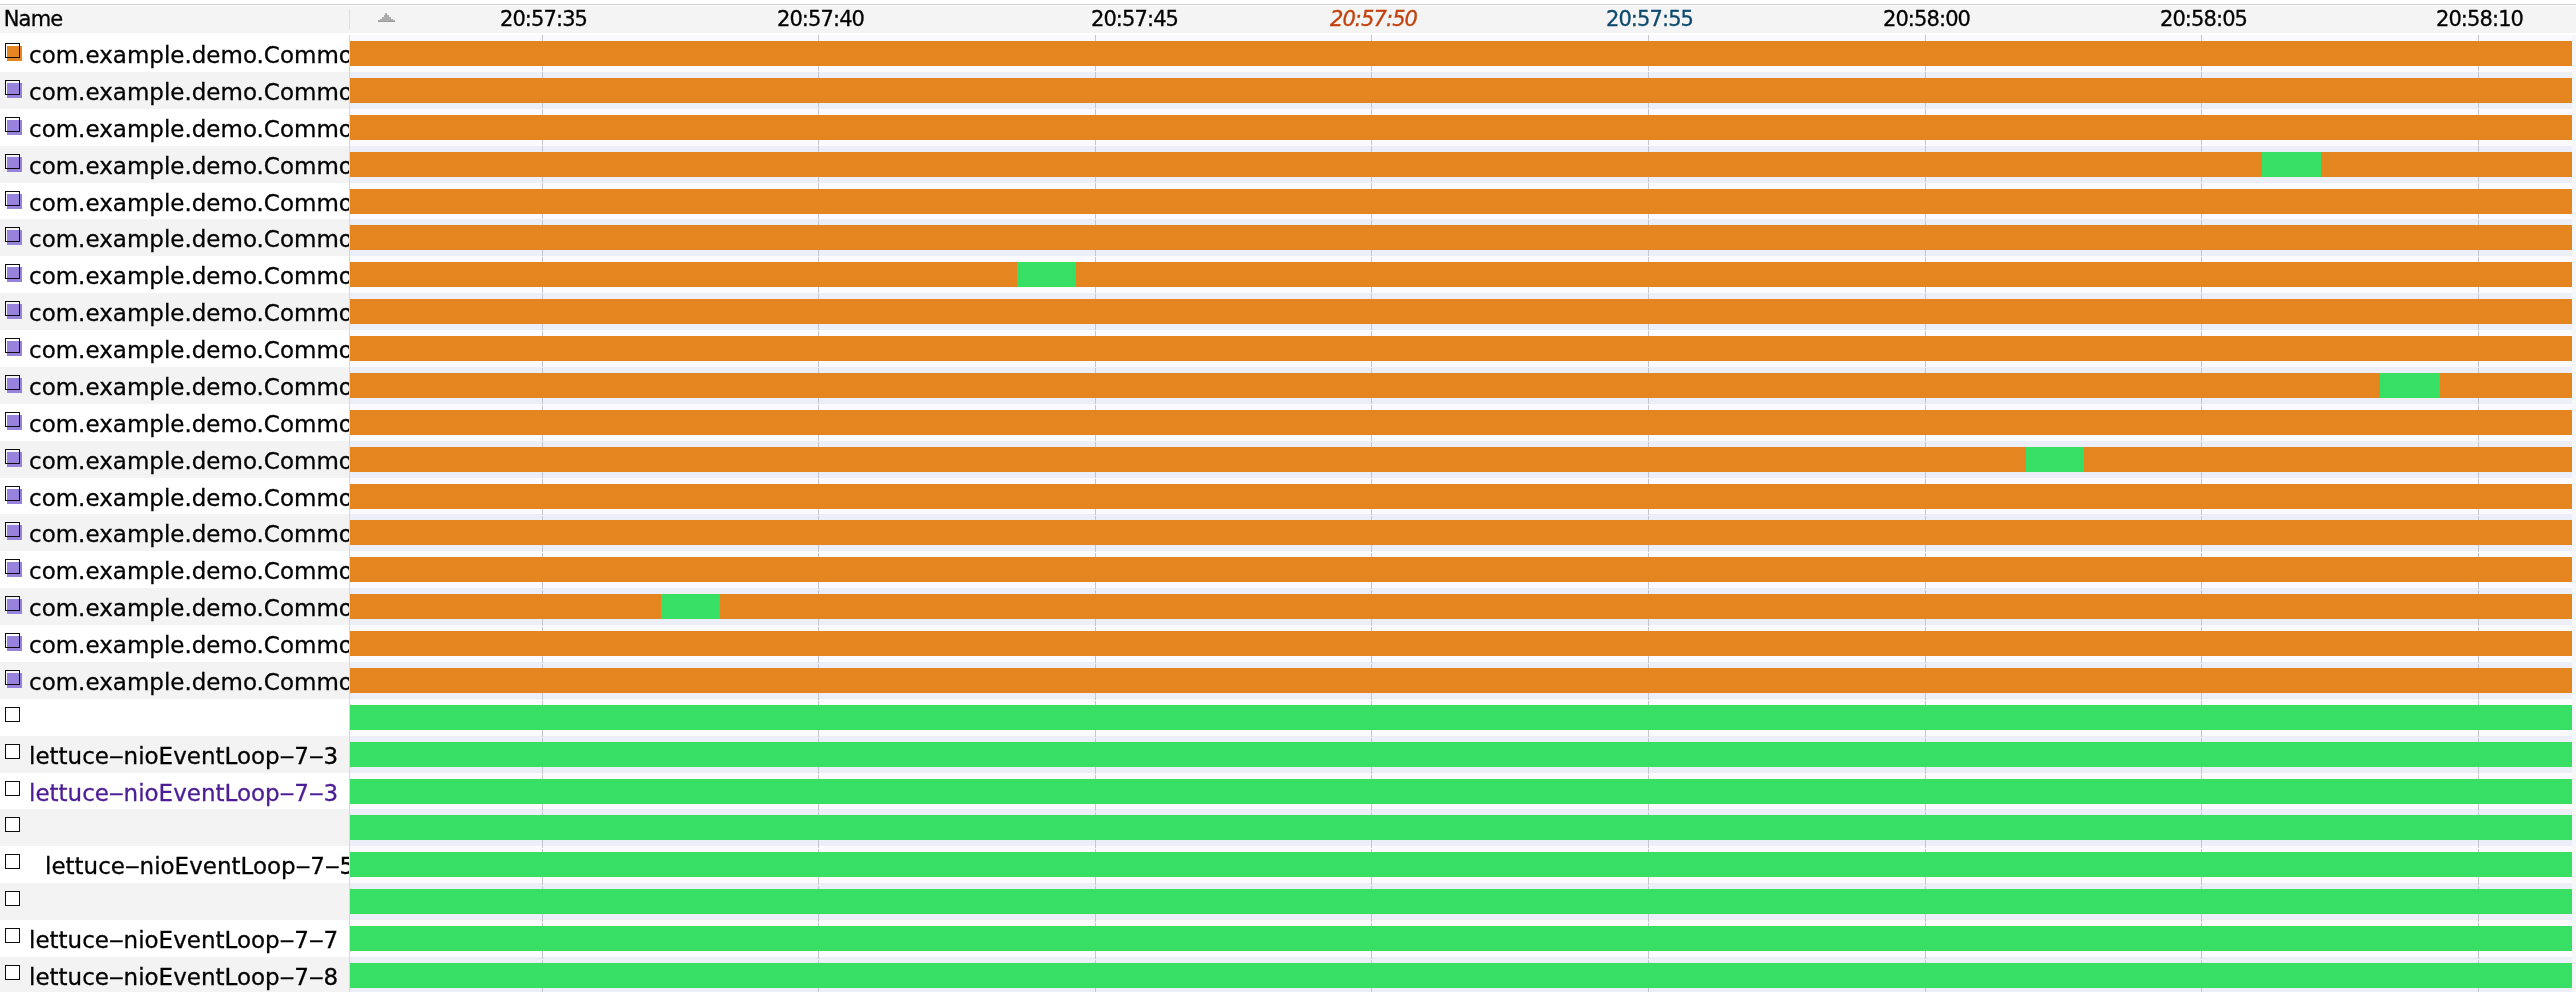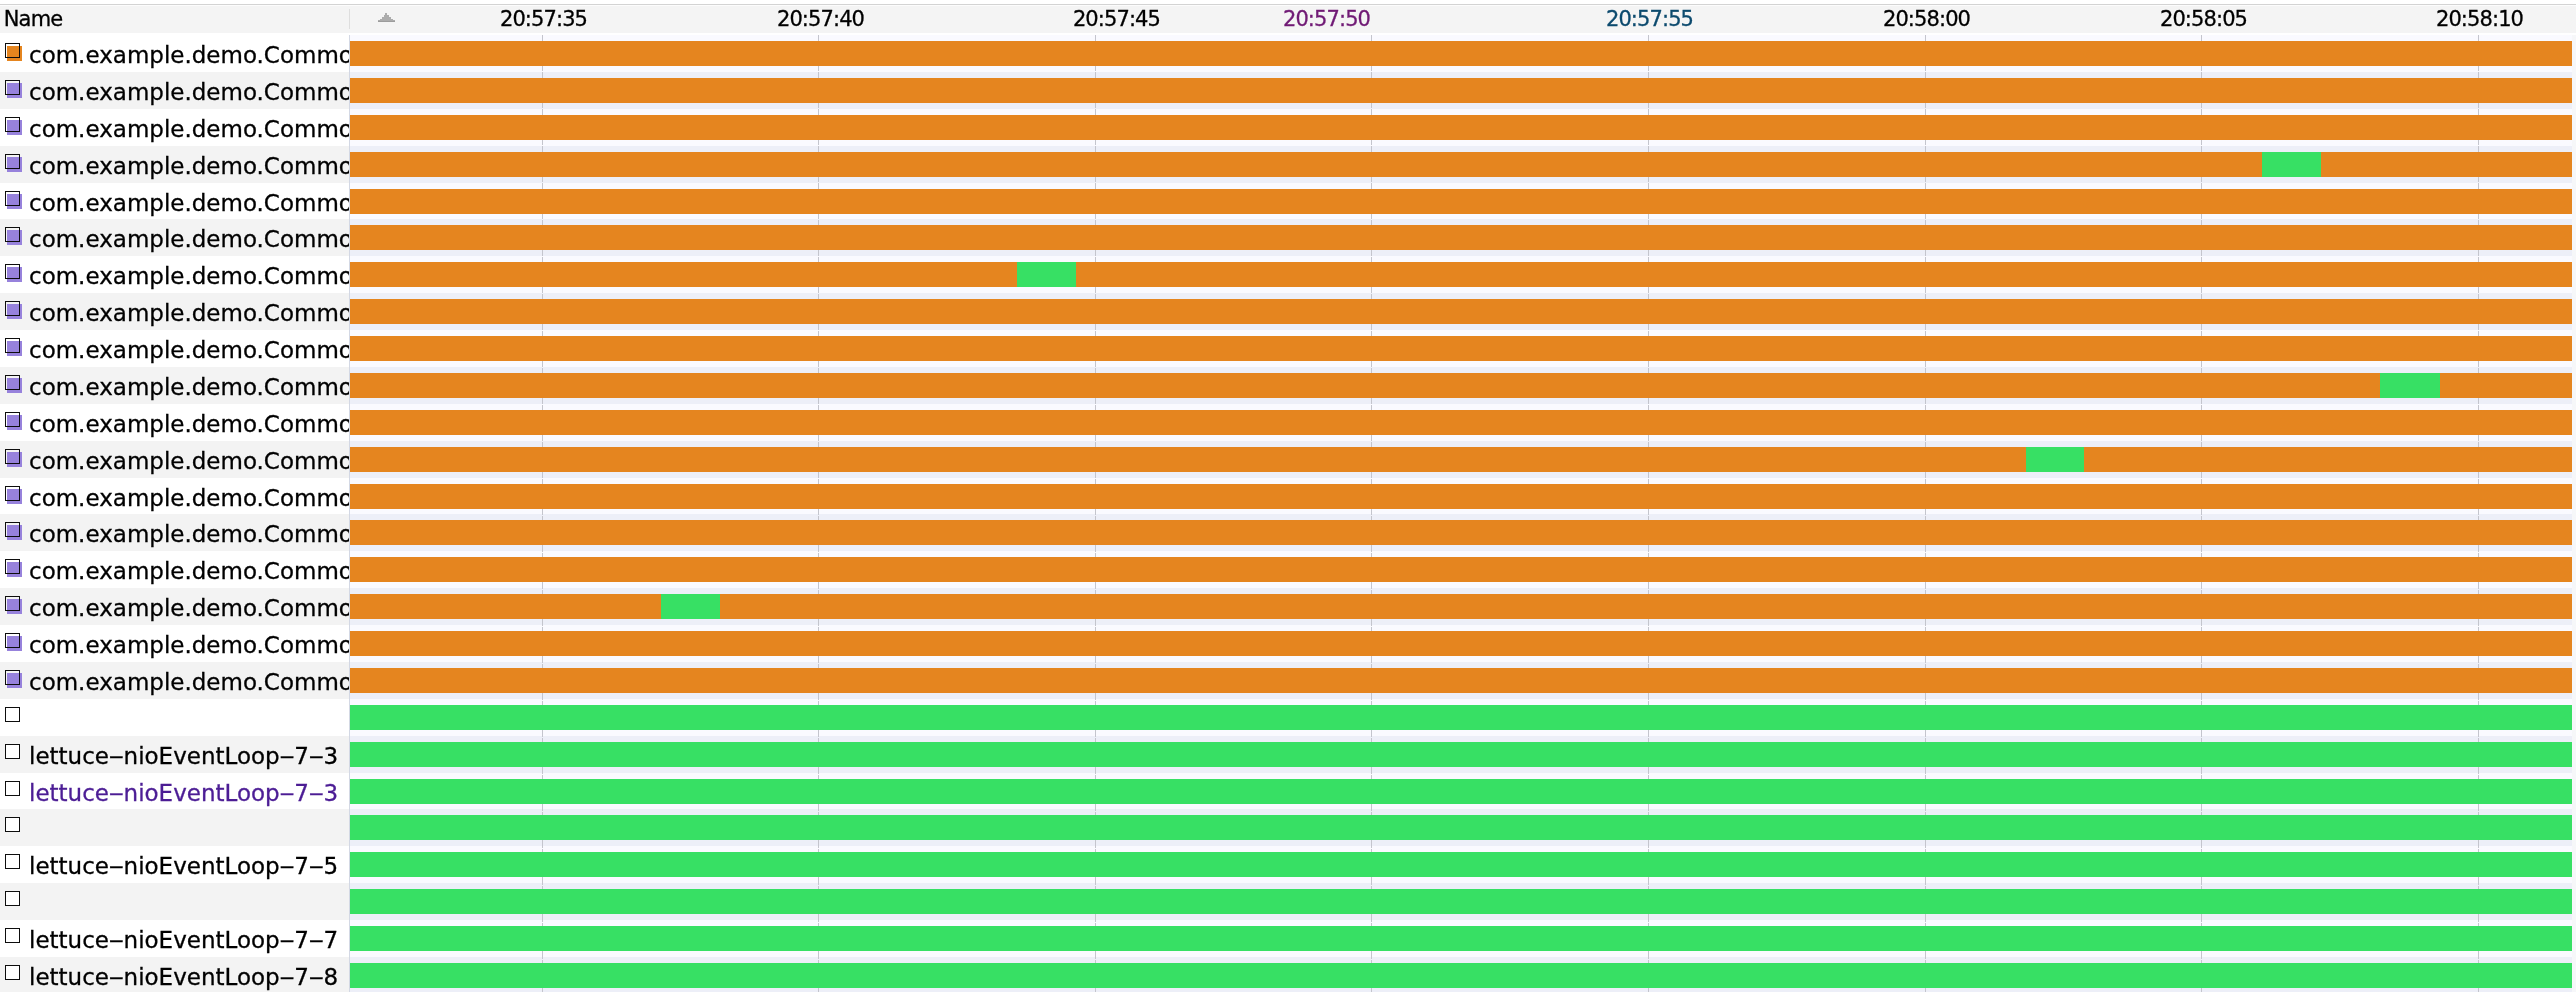--- a/index.html
+++ b/index.html
@@ -56,22 +56,22 @@
     <div class="hdr-white2"></div>
     <div class="hdr-name" style="color: rgb(0, 0, 0);">Name</div>
     <div class="hdr-sep"></div>
     <svg class="sort-tri" viewBox="0 0 18 10" width="16.6" height="9.2" shape-rendering="crispEdges">
       <path d="M8 0h2v2h2v2h2v2h2v2h2v2H0V8h2V6h2V4h2V2h2z" fill="#acacac"></path>
       <rect x="0" y="9" width="18" height="1" fill="#9c9c9c"></rect>
     </svg>
     <div id="hdr-ticks">
         <div class="hdr-tick" style="left: 442px; width: 203px; color: rgb(0, 0, 0);">20:57:35</div>
         <div class="hdr-tick" style="left: 719px; width: 203px; color: rgb(0, 0, 0);">20:57:40</div>
-        <div class="hdr-tick" style="left: 957px; width: 203px; color: rgb(0, 0, 0); text-align: right;">20:57:45</div>
-        <div class="hdr-tick" style="left: 1225px; width: 203px; color: #701a75;">20:57:50</div>
+        <div class="hdr-tick" style="left: 1033px; width: 203px; color: rgb(0, 0, 0);">20:57:45</div>
+        <div class="hdr-tick" style="left: 1272px; width: 203px; color: #c2410c; font-style: italic;">20:57:50</div>
         <div class="hdr-tick" style="left: 1548px; width: 203px; color: #0c4a6e;">20:57:55</div>
         <div class="hdr-tick" style="left: 1825px; width: 203px; color: rgb(0, 0, 0);">20:58:00</div>
         <div class="hdr-tick" style="left: 2102px; width: 203px; color: rgb(0, 0, 0);">20:58:05</div>
         <div class="hdr-tick" style="left: 2378px; width: 203px; color: rgb(0, 0, 0);">20:58:10</div>
       </div>
   </div>
 
   <div class="body">
     <div class="lanes">
       <div id="lane-bg">
@@ -345,21 +345,21 @@
           </div>
           <div class="nrow" style="top: 774px; background: rgb(243, 243, 243);">
             <span class="sqwrap">
               <span class="sq-out-e" style="border-color: rgb(13, 13, 13);"></span>
             </span>
           </div>
           <div class="nrow" style="top: 811px; background: rgb(255, 255, 255);">
             <span class="sqwrap">
               <span class="sq-out-e" style="border-color: rgb(13, 13, 13);"></span>
             </span>
-            <span class="lbl" style="color: rgb(0, 0, 0);">lettuce‒nioEventLoop‒7‒5</span>
+            <span class="lbl" style="color: rgb(0, 0, 0); margin-left: 16px;">lettuce‒nioEventLoop‒7‒5</span>
           </div>
           <div class="nrow" style="top: 848px; background: rgb(243, 243, 243);">
             <span class="sqwrap">
               <span class="sq-out-e" style="border-color: rgb(13, 13, 13);"></span>
             </span>
           </div>
           <div class="nrow" style="top: 885px; background: rgb(255, 255, 255);">
             <span class="sqwrap">
               <span class="sq-out-e" style="border-color: rgb(13, 13, 13);"></span>
             </span>

